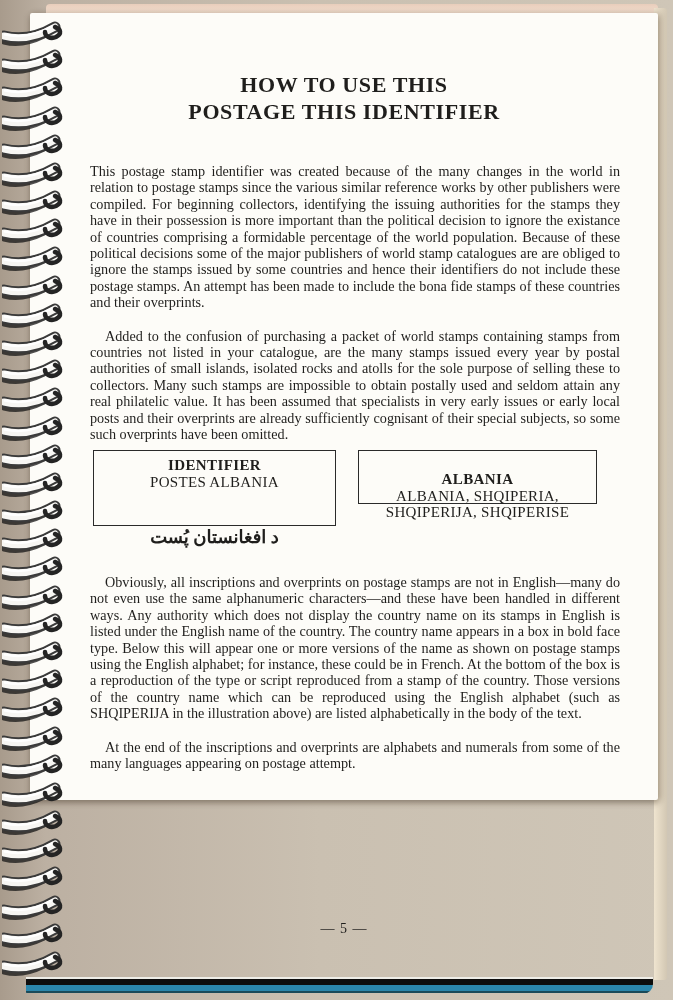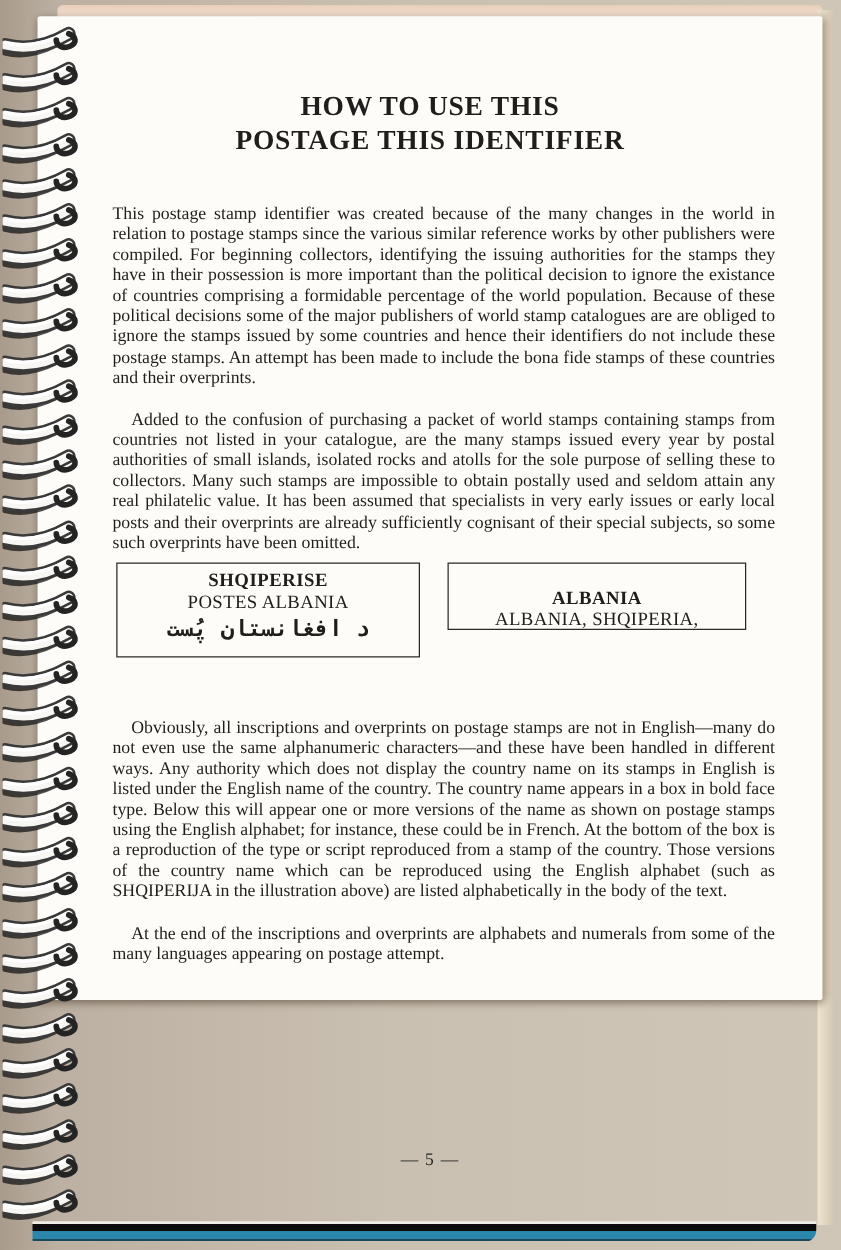--- a/index.html
+++ b/index.html
@@ -33,22 +33,22 @@
   .para{margin:17px 0 10px 0;font-size:14.2px;line-height:16.4px;text-align:justify;}
   .para.indent{text-indent:15px;}
 
   .boxes{position:absolute;left:63px;top:437px;width:535px;display:flex;gap:22px;
          align-items:flex-start;}
   .cbox{border:1.5px solid #2a2a2a;background:#fdfcf8;text-align:center;box-sizing:border-box;}
   .cbox-afghanistan{width:243px;height:76px;padding-top:6px;}
   .cbox-albania{width:239px;height:54px;padding-top:20px;}
   .cbox-country{font-weight:bold;font-size:15px;line-height:16.5px;letter-spacing:.4px;}
   .cbox-line{font-size:15px;line-height:16.5px;letter-spacing:.3px;}
-  .cbox-script{font-family:Liberation Mono, monospace;font-weight:bold;font-size:18px;
-               line-height:30px;direction:rtl;}
+  .cbox-script{font-family:Liberation Serif, serif;font-weight:bold;font-size:18px;
+               line-height:30px;direction:rtl;margin-top:32px;}
 
   .pagenum{position:absolute;top:908px;left:0;width:100%;text-align:center;
            font-size:14px;letter-spacing:1px;}
 
   
   .spiral{position:absolute;left:2px;top:0;width:72px;height:1000px;z-index:6;pointer-events:none;}
   .coil{position:absolute;left:0;width:66px;height:30px;}
 </style>
 </head>
 <body>
@@ -66,27 +66,28 @@
       <span>POSTAGE THIS IDENTIFIER</span>
     </h1>
 
     <div class="flow flow-1">
       <p class="para">This postage stamp identifier was created because of the many changes in the world in relation to postage stamps since the various similar reference works by other publishers were compiled. For beginning collectors, identifying the issuing authorities for the stamps they have in their possession is more important than the political decision to ignore the existance of countries comprising a formidable percentage of the world population. Because of these political decisions some of the major publishers of world stamp catalogues are are obliged to ignore the stamps issued by some countries and hence their identifiers do not include these postage stamps. An attempt has been made to include the bona fide stamps of these countries and their overprints.</p>
       <p class="para indent">Added to the confusion of purchasing a packet of world stamps containing stamps from countries not listed in your catalogue, are the many stamps issued every year by postal authorities of small islands, isolated rocks and atolls for the sole purpose of selling these to collectors. Many such stamps are impossible to obtain postally used and seldom attain any real philatelic value. It has been assumed that specialists in very early issues or early local posts and their overprints are already sufficiently cognisant of their special subjects, so some such overprints have been omitted.</p>
     </div>
 
     <div class="boxes">
       <div class="cbox cbox-afghanistan">
-        <div class="cbox-country">SHQIPERISE</div>
+        <div class="cbox-country">IDENTIFIER</div>
         <div class="cbox-line">POSTES ALBANIA</div>
         <div class="cbox-script" dir="rtl">د افغانستان پُست</div>
       </div>
       <div class="cbox cbox-albania">
         <div class="cbox-country">ALBANIA</div>
         <div class="cbox-line">ALBANIA, SHQIPERIA,</div>
+        <div class="cbox-line">SHQIPERIJA, SHQIPERISE</div>
       </div>
     </div>
 
     <div class="flow flow-2">
       <p class="para indent">Obviously, all inscriptions and overprints on postage stamps are not in English—many do not even use the same alphanumeric characters—and these have been handled in different ways. Any authority which does not display the country name on its stamps in English is listed under the English name of the country. The country name appears in a box in bold face type. Below this will appear one or more versions of the name as shown on postage stamps using the English alphabet; for instance, these could be in French. At the bottom of the box is a reproduction of the type or script reproduced from a stamp of the country. Those versions of the country name which can be reproduced using the English alphabet (such as SHQIPERIJA in the illustration above) are listed alphabetically in the body of the text.</p>
       <p class="para indent">At the end of the inscriptions and overprints are alphabets and numerals from some of the many languages appearing on postage attempt.</p>
     </div>
 
     <div class="pagenum">— 5 —</div>
   </div>

